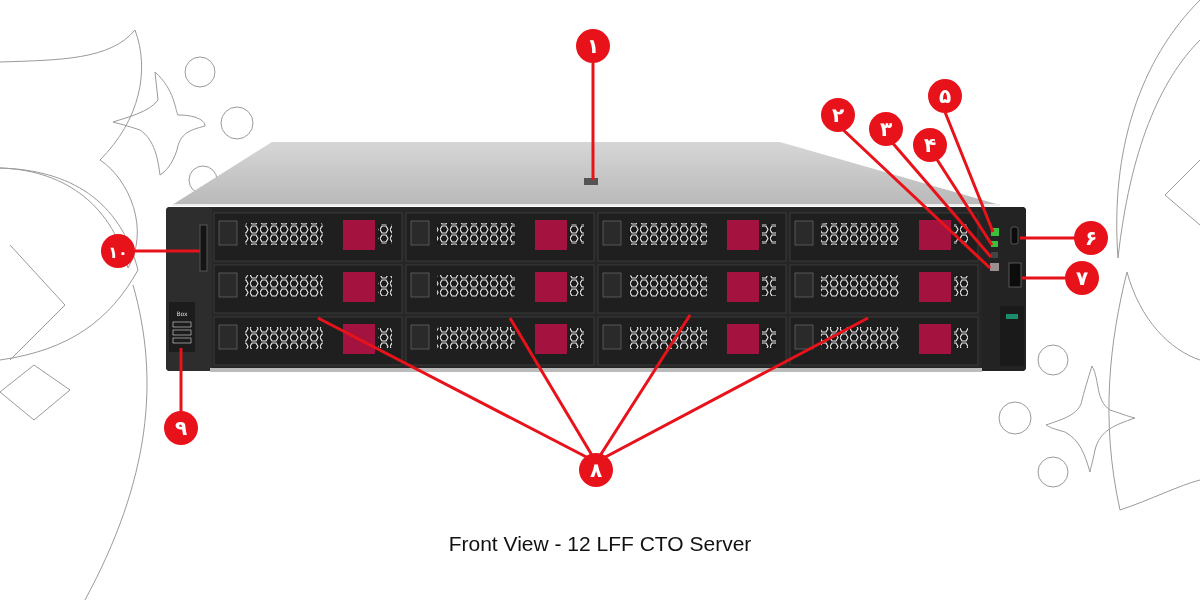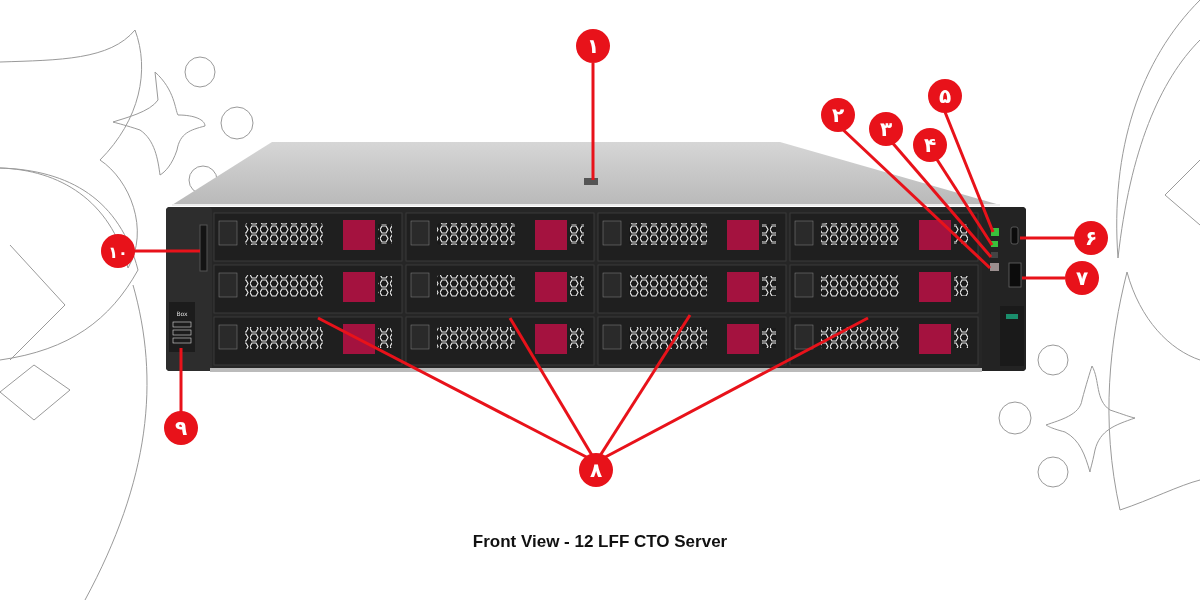--- a/index.html
+++ b/index.html
@@ -1,20 +1,20 @@
 <!DOCTYPE html>
 <html><head>
 <meta charset="utf-8">
 <style>
   html, body { margin:0; padding:0; background:#ffffff; }
   body { width:1200px; height:600px; position:relative; overflow:hidden; font-family:"Liberation Sans", sans-serif; }
   #stage { position:absolute; left:0; top:0; width:1200px; height:600px; }
   .caption {
     position:absolute; left:0; width:1200px; top:532px; text-align:center;
-    font-family:"Liberation Sans", sans-serif; font-weight:bold; font-size:17px; color:#111;
+    font-family:"Liberation Sans", sans-serif; font-weight:normal; font-size:21px; color:#111;
   }
   .callout-num { font-family:"DejaVu Sans", sans-serif; font-weight:bold; fill:#fff; }
 </style>
 </head>
 <body>
 
 <svg id="stage" viewBox="0 0 1200 600" xmlns="http://www.w3.org/2000/svg">
 
   <g fill="none" stroke="#9a9a9a" stroke-width="1">
     <path d="M0,62 C60,60 110,60 135,30 C150,70 140,120 100,160 C130,180 150,230 128,268 C110,200 60,170 0,168"></path>

